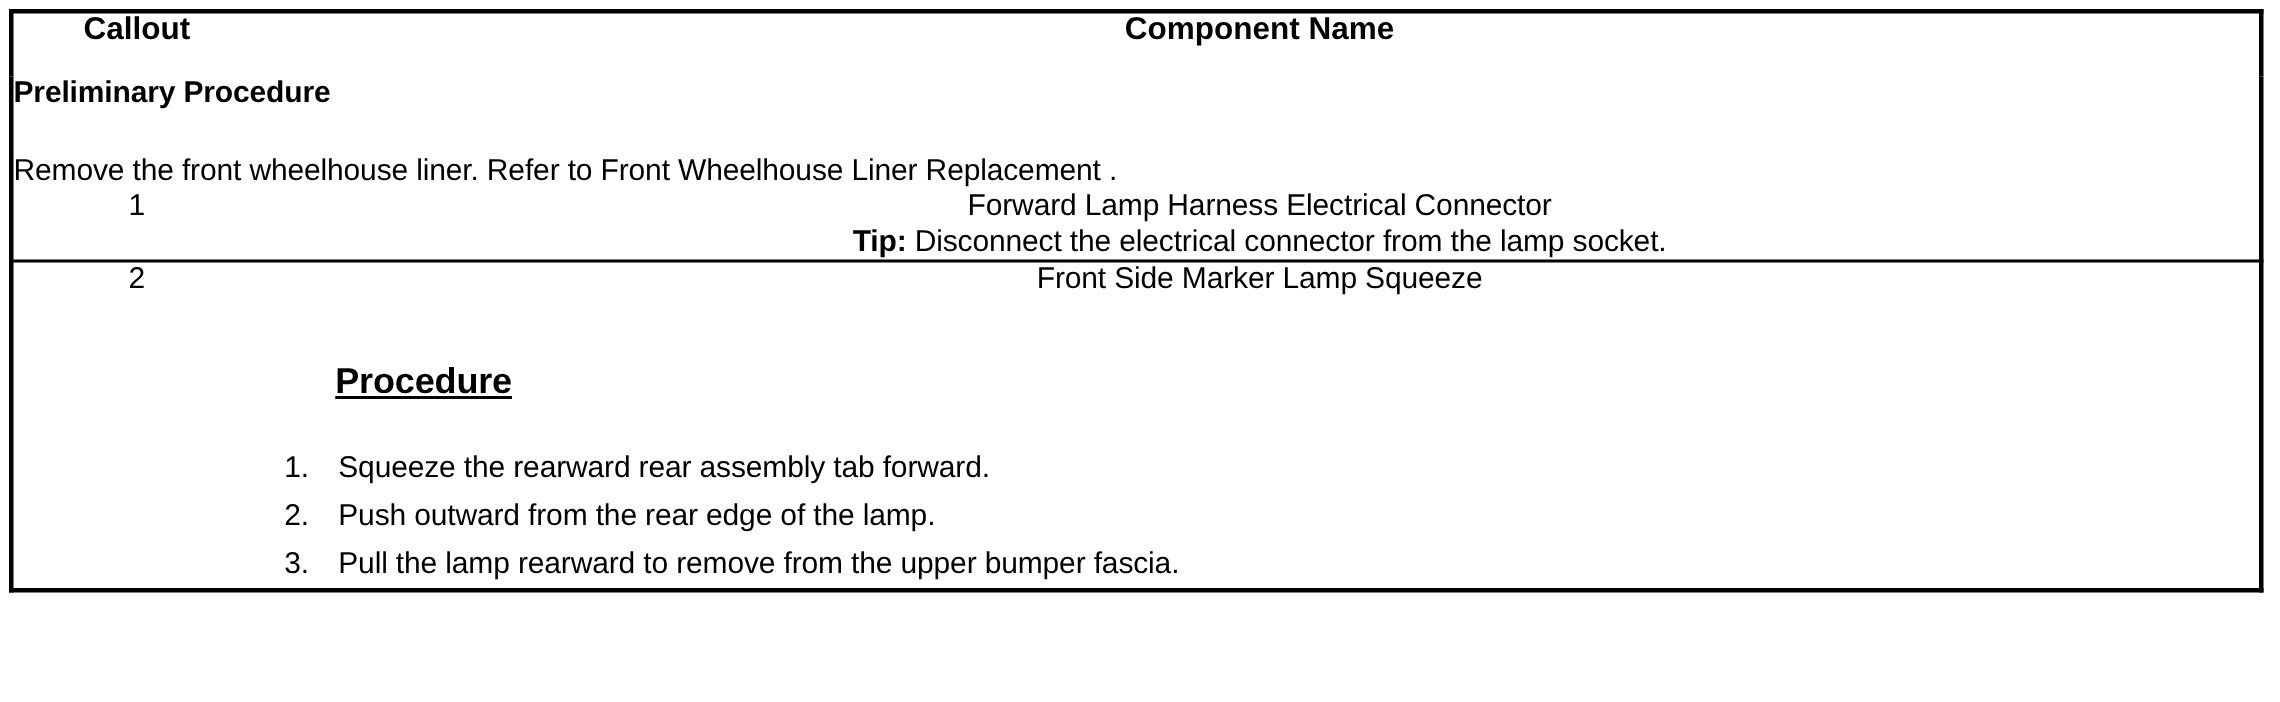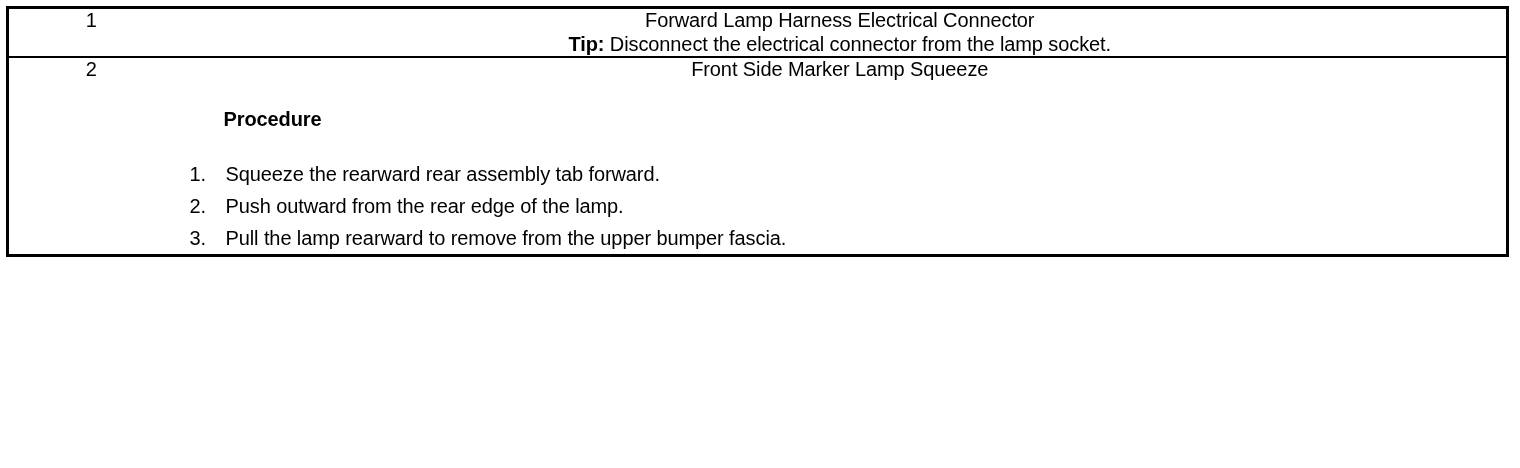--- a/index.html
+++ b/index.html
@@ -96,24 +96,25 @@
   .row-sep td { border-top: 2px solid #000000; }
 
   .line { white-space: nowrap; text-align: center; }
   .line + .line { }
 
   .bold { font-weight: bold; }
 
   
   .sub-head {
     font-weight: bold;
-    font-size: 20px;
-    margin-top: 26px;
+    font-size: 24px;
+    margin-top: 42px;
     margin-left: 50px;
     letter-spacing: -0.1px;
+    text-decoration: underline;
   }
 
   
   ol.steps {
     margin: 27px 0 0 0;
     padding: 0;
     list-style: none;
     font-size: 20px;
   }
   ol.steps li {
@@ -136,21 +137,31 @@
 
 <div class="page">
 
   <table class="svc-table">
     <colgroup>
       <col class="col-callout">
       <col class="col-component">
     </colgroup>
 
     <tbody>
+        <tr>
+      <th class="hdr-cell hdr-callout">Callout</th>
+      <th class="hdr-cell">Component Name</th>
+    </tr>
 
+    <tr>
+      <td class="prelim-cell" colspan="2">
+        <div class="prelim-title">Preliminary Procedure</div>
+        <div class="prelim-body">Remove the front wheelhouse liner. Refer to Front Wheelhouse Liner Replacement .</div>
+      </td>
+    </tr>
 
     <tr>
       <td class="num-cell">1</td>
       <td class="body-cell">
         <div class="line">Forward Lamp Harness Electrical Connector</div>
         <div class="line"><span class="bold">Tip:</span><span> Disconnect the electrical connector from the lamp socket.</span></div>
       </td>
     </tr>
 
     <tr class="row-sep">

